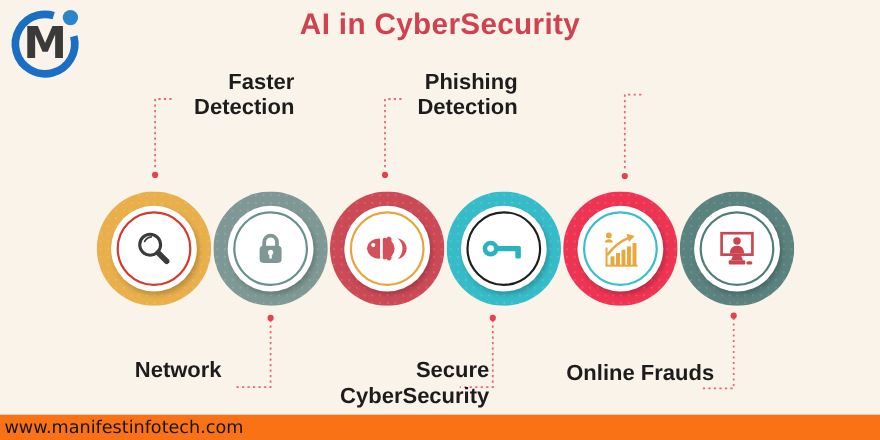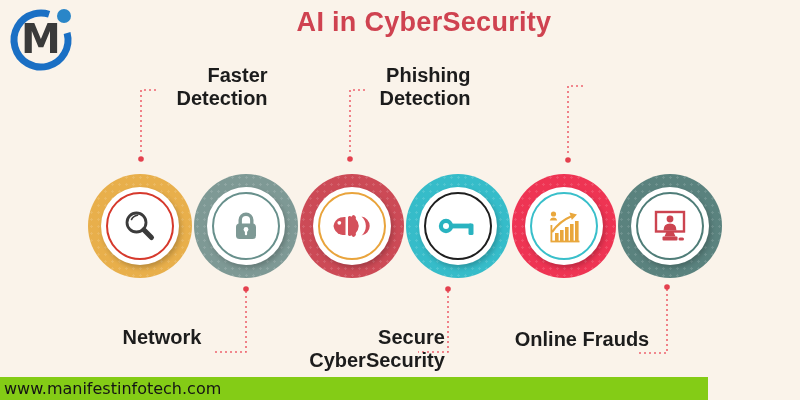--- a/index.html
+++ b/index.html
@@ -1,34 +1,34 @@
 <!DOCTYPE html>
 <html><head>
 <meta charset="utf-8">
 <style>
   html,body{margin:0;padding:0;}
   body{width:800px;height:400px;overflow:hidden;font-family:"Liberation Sans",sans-serif;}
   .stage{position:relative;width:800px;height:400px;background:#faf3ea;}
   .title{position:absolute;top:7px;left:400px;transform:translateX(-50%);
-         font-size:27px;font-weight:800;letter-spacing:.3px;white-space:nowrap;margin-left:24px;}
+         font-size:27px;font-weight:800;letter-spacing:.3px;white-space:nowrap;}
   .logo{position:absolute;left:6px;top:4px;}
   .logo-m{font-family:"DejaVu Sans","Liberation Sans",sans-serif;font-weight:bold;}
   .connectors{position:absolute;left:0;top:0;}
   .item{position:absolute;top:174px;width:104px;height:104px;}
   .outer{width:104px;height:104px;border-radius:50%;background-color:var(--outer);
          background-image:radial-gradient(rgba(255,255,255,.13) 1px,transparent 1.4px);
          background-size:7px 7px;position:relative;}
   .white{position:absolute;left:13px;top:13px;width:78px;height:78px;border-radius:50%;
          background:#fff;box-shadow:2px 3px 5px rgba(0,0,0,.20);}
   .ring{position:absolute;left:5px;top:5px;width:64px;height:64px;border-radius:50%;
         border:2px solid var(--ring);color:var(--icon);
         display:flex;align-items:center;justify-content:center;}
   .label{position:absolute;transform:translateX(-50%);text-align:right;
          font-size:20px;line-height:23px;font-weight:700;color:#1c1c1c;white-space:nowrap;}
-  .footer{position:absolute;left:0;bottom:0;width:708px;height:23px;background:#84cc16;}
+  .footer{position:absolute;left:0;bottom:0;width:800px;height:23px;background:#f97316;}
   .footer-text{position:absolute;left:4px;top:2px;font-size:16px;color:#141414;
                font-family:"DejaVu Sans","Liberation Sans",sans-serif;}
 </style>
 </head>
 <body>
 
 <div class="stage" style="background: rgb(250, 243, 234); --connector: #ee6470; --connector-dot: #e4404e;">
 
   <svg class="logo" width="70" height="70" viewBox="0 0 70 70">
     <circle cx="35" cy="36" r="27" fill="none" stroke="#1a6fc4" stroke-width="7" stroke-dasharray="142 28" transform="rotate(-15 35 36)"></circle>

